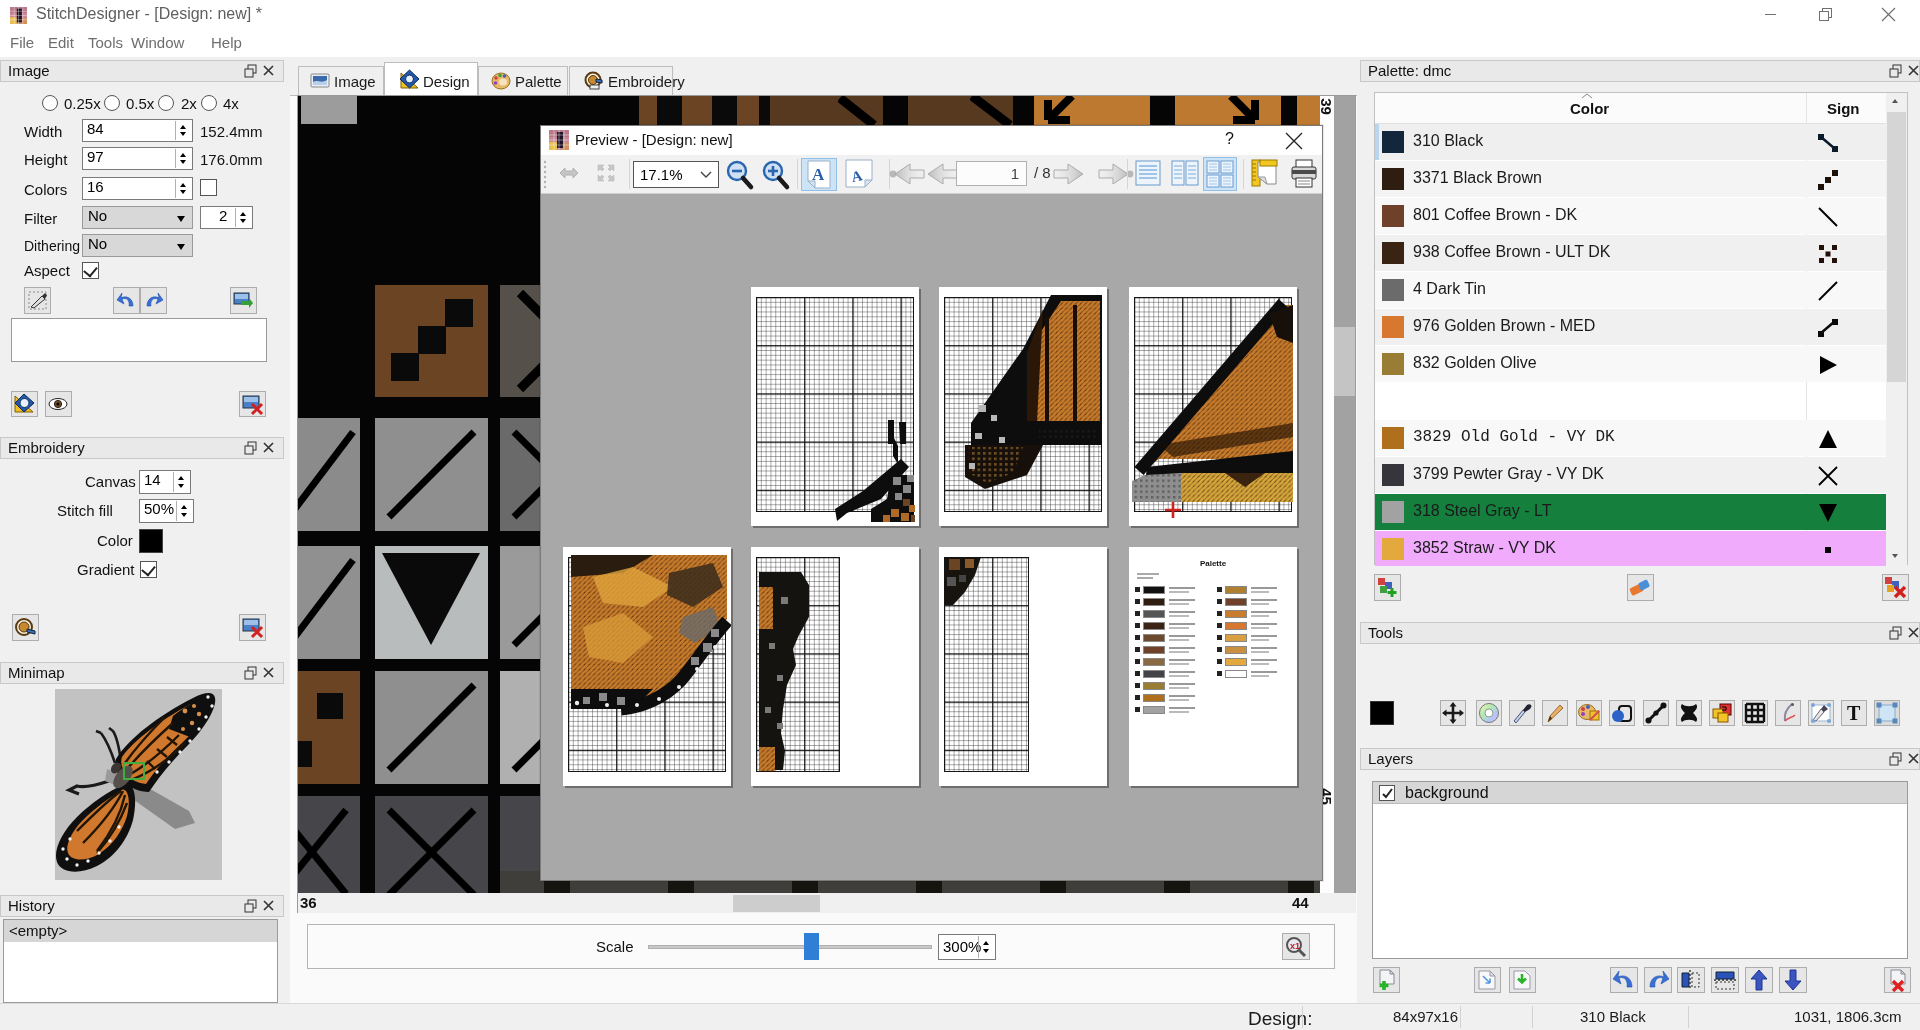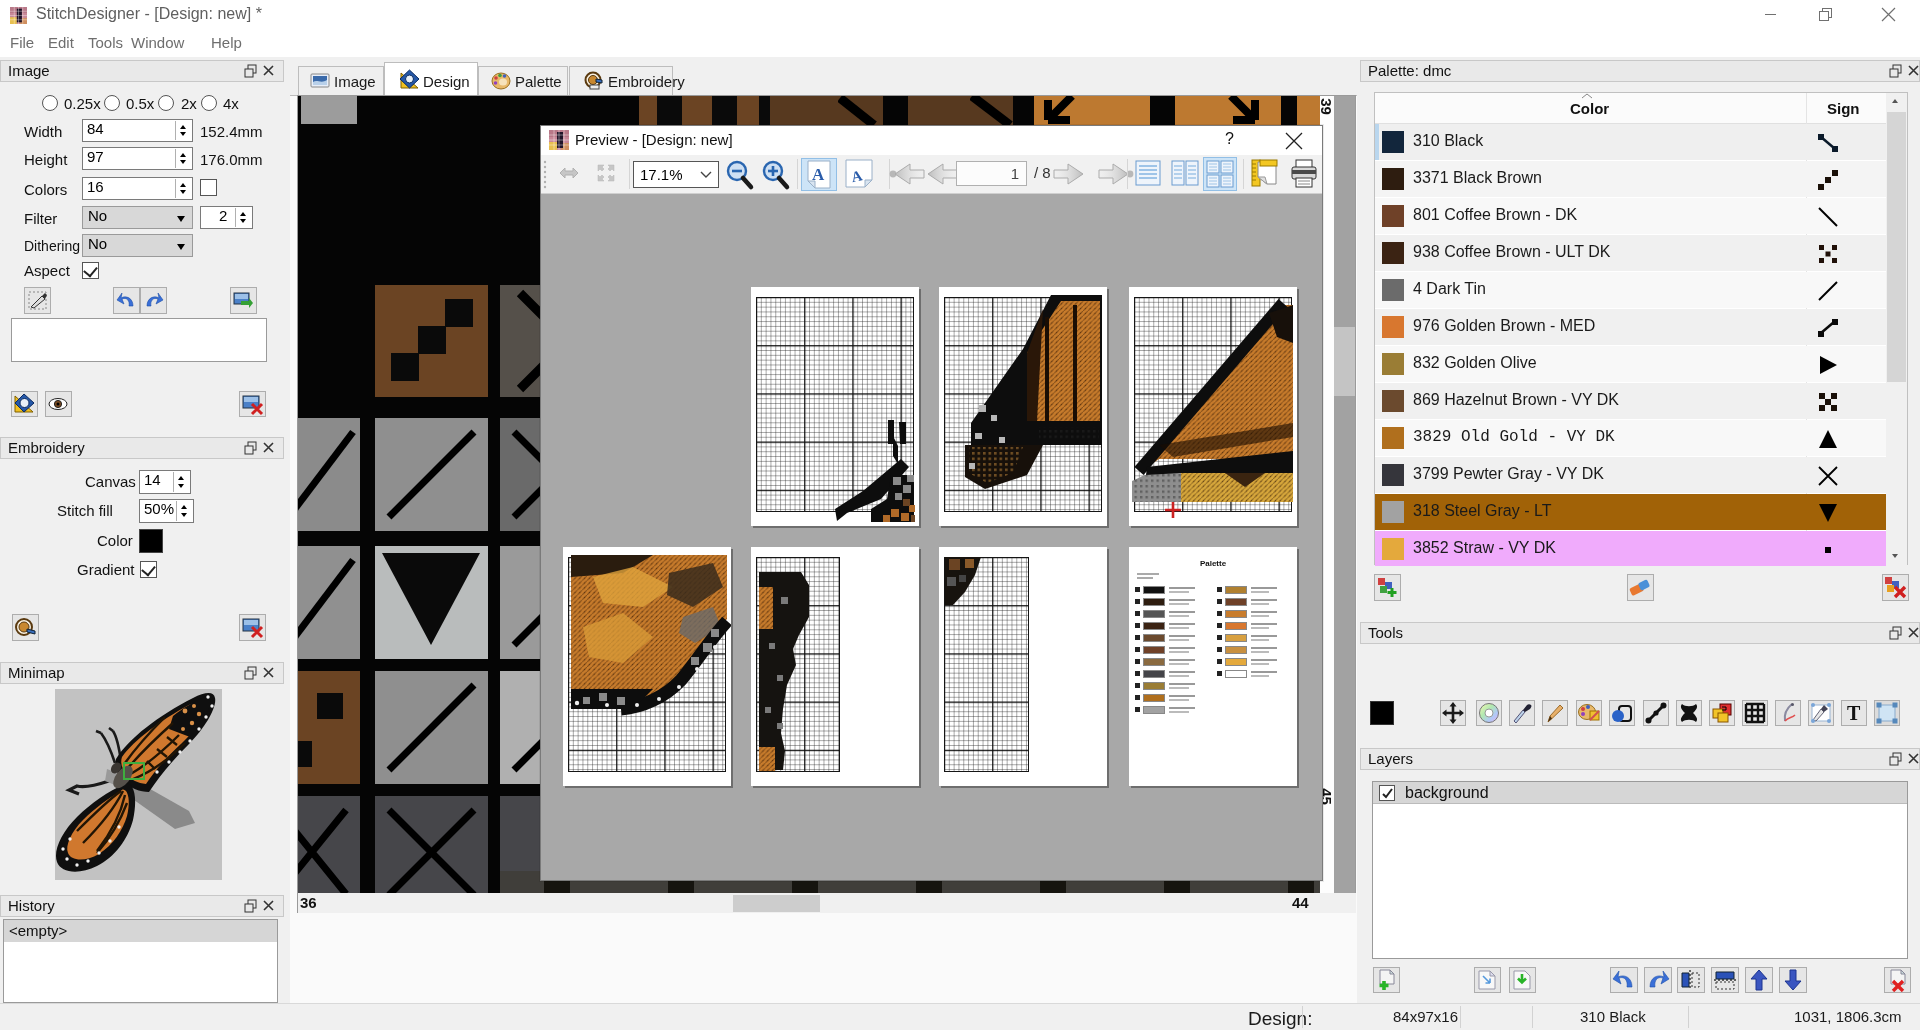--- a/index.html
+++ b/index.html
@@ -456,20 +456,38 @@
      <div class="abs" style="left:0px;top:231px;width:21px;height:69px;background:#c4c4c4;"></div>
    </div>
  </div>
 
  <div class="abs" style="left:8px;top:836px;width:1058px;height:20px;background:#f0f0f0;">
    <div class="abs" style="left:2px;top:1px;font-size:15px;font-weight:bold;color:#111;">36</div>
    <div class="abs" style="left:994px;top:1px;font-size:15px;font-weight:bold;color:#111;">44</div>
    <div class="abs" style="left:435px;top:2px;width:87px;height:17px;background:#cdcdcd;"></div>
  </div>
 
+ <div class="abs" style="left:17px;top:867px;width:1028px;height:45px;border:1px solid #b4b4b4;background:#fbfbfb;">
+   <div class="abs" style="left:288px;top:13px;font-size:15px;color:#111;">Scale</div>
+   <div class="abs" style="left:340px;top:20px;width:284px;height:4px;background:#c8c8c8;border:1px solid #b0b0b0;"></div>
+   <div class="abs" style="left:496px;top:8px;width:15px;height:27px;background:#2f7fd6;"></div>
+   <div class="spin" style="left:630px;top:9px;width:58px;height:26px;font-size:15px;line-height:24px;">300%
+     <span class="spinarrows">
+          <span class="tri-up" style="top:5px;"></span>
+          <span class="tri-dn" style="bottom:5px;"></span>
+        </span>
+   </div>
+   <div class="btn" style="left:974px;top:8px;width:28px;height:27px;">
+     <svg width="26" height="25">
+          <circle cx="11" cy="11" r="7" fill="#e8e8f0" stroke="#555" stroke-width="2"></circle>
+          <path d="M16,16 L22,22" stroke="#555" stroke-width="3"></path>
+          <text x="7" y="15" font-size="9" fill="#c02020" font-weight="bold">x1</text>
+        </svg>
+   </div>
+ </div>
 </div>
 
 <div class="abs ttl" style="left:1360px;top:60px;width:560px;height:22px;">Palette: dmc
   <svg class="dockbtn" style="left:528px;" width="14" height="14">
       <rect x="4" y="1" width="8" height="8" fill="none" stroke="#333"></rect>
       <rect x="1" y="5" width="8" height="8" fill="#e9e9e9" stroke="#333"></rect>
     </svg>
   <svg class="dockbtn" style="left:546px;" width="14" height="14">
       <path d="M2,2 L11,11 M11,2 L2,11" stroke="#333" stroke-width="1.6"></path>
     </svg>
@@ -541,48 +559,35 @@
           <rect x="2" y="15" width="6" height="6" fill="#0a0a0a"></rect>
         </svg>
       </div>
     <div class="abs" style="top:222px;width:511px;height:36px;background:#f8f8f8;">
         <span class="abs" style="left:7px;top:7px;width:22px;height:22px;background:#9a7d35;"></span>
         <span class="abs" style="left:38px;top:8px;">832 Golden Olive</span>
         <svg class="abs" style="left:441px;top:7px;" width="24" height="24">
           <path d="M4,3 L21,12 L4,21 Z" fill="#000"></path>
         </svg>
       </div>
-    <div class="abs" style="top:259px;width:511px;height:36px;background:#f0f0f0;">
-        <span class="abs" style="left:7px;top:7px;width:22px;height:22px;background:#6b4a2e;"></span>
-        <span class="abs" style="left:38px;top:8px;">869 Hazelnut Brown - VY DK</span>
-        <svg class="abs" style="left:441px;top:7px;" width="24" height="24">
-          <g fill="#1a1008">
-            <rect x="3" y="3" width="6" height="6"></rect>
-            <rect x="15" y="3" width="6" height="6"></rect>
-            <rect x="9" y="9" width="6" height="6"></rect>
-            <rect x="3" y="15" width="6" height="6"></rect>
-            <rect x="15" y="15" width="6" height="6"></rect>
-          </g>
-        </svg>
-      </div>
     <div class="abs" style="top:296px;width:511px;height:36px;background:#f8f8f8;">
         <span class="abs" style="left:7px;top:7px;width:22px;height:22px;background:#b06f1d;"></span>
         <span class="abs" style="left:38px;top:8px;font-family:Liberation Mono, monospace;">3829 Old Gold - VY DK</span>
         <svg class="abs" style="left:441px;top:7px;" width="24" height="24">
           <path d="M12,3 L21,21 L3,21 Z" fill="#000"></path>
         </svg>
       </div>
     <div class="abs" style="top:333px;width:511px;height:36px;background:#f0f0f0;">
         <span class="abs" style="left:7px;top:7px;width:22px;height:22px;background:#35353b;"></span>
         <span class="abs" style="left:38px;top:8px;">3799 Pewter Gray - VY DK</span>
         <svg class="abs" style="left:441px;top:7px;" width="24" height="24">
           <path d="M3,3 L21,21 M21,3 L3,21" stroke="#000" stroke-width="1.8"></path>
         </svg>
       </div>
-    <div class="abs" style="top:370px;width:511px;height:36px;background:#a16207;">
+    <div class="abs" style="top:370px;width:511px;height:36px;background:#15803d;">
         <span class="abs" style="left:7px;top:7px;width:22px;height:22px;background:#a2a2a2;"></span>
         <span class="abs" style="left:38px;top:8px;">318 Steel Gray - LT</span>
         <svg class="abs" style="left:441px;top:7px;" width="24" height="24">
           <path d="M3,3 L21,3 L12,21 Z" fill="#000"></path>
         </svg>
       </div>
     <div class="abs" style="top:407px;width:511px;height:35px;background:#f0abfc;">
         <span class="abs" style="left:7px;top:7px;width:22px;height:22px;background:#e4a93c;"></span>
         <span class="abs" style="left:38px;top:8px;">3852 Straw - VY DK</span>
         <svg class="abs" style="left:441px;top:7px;" width="24" height="24">

